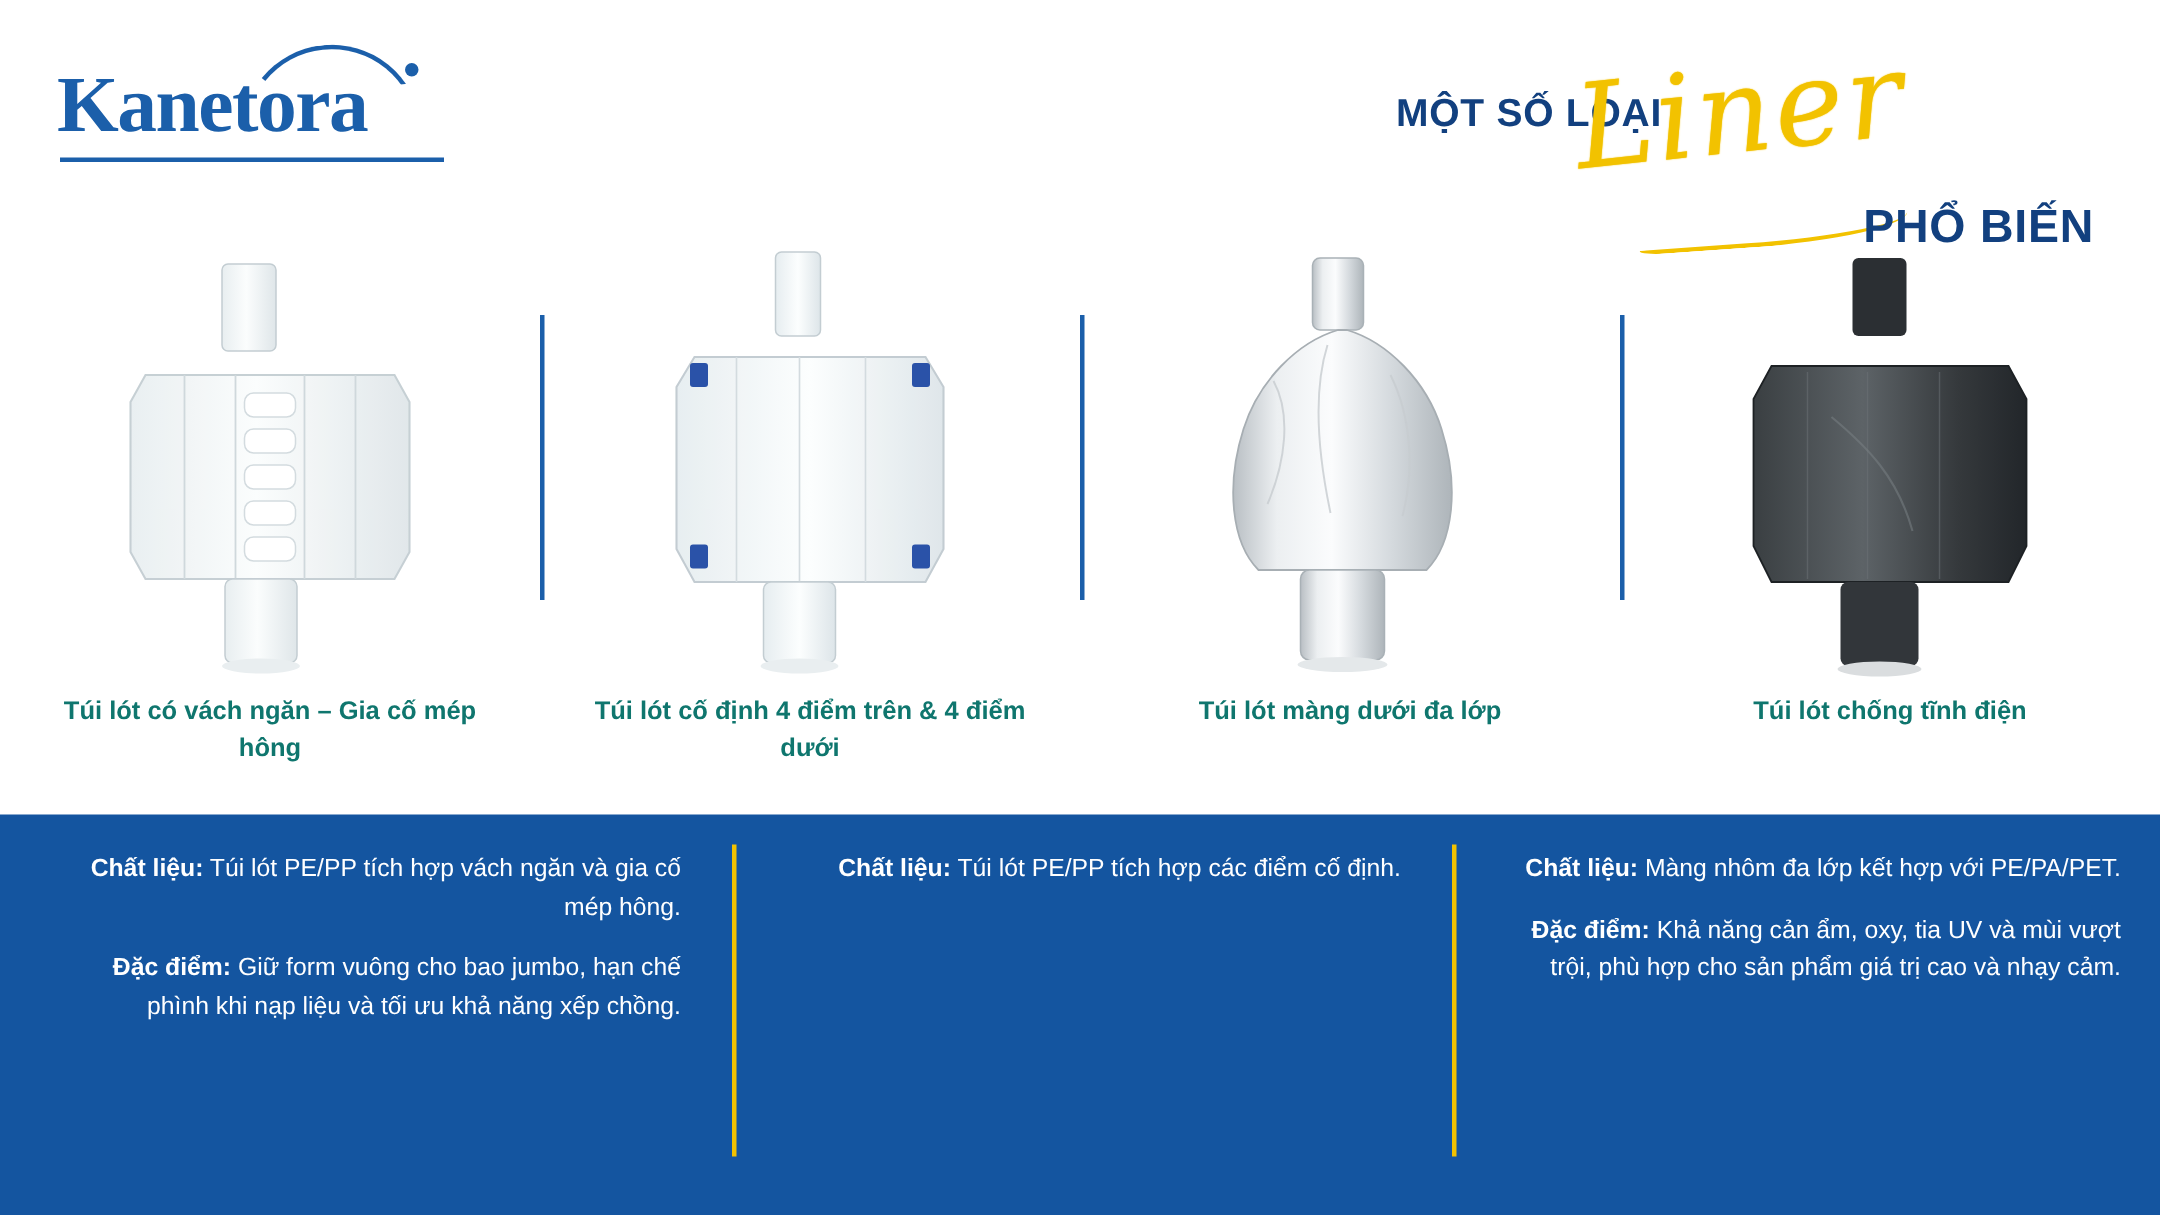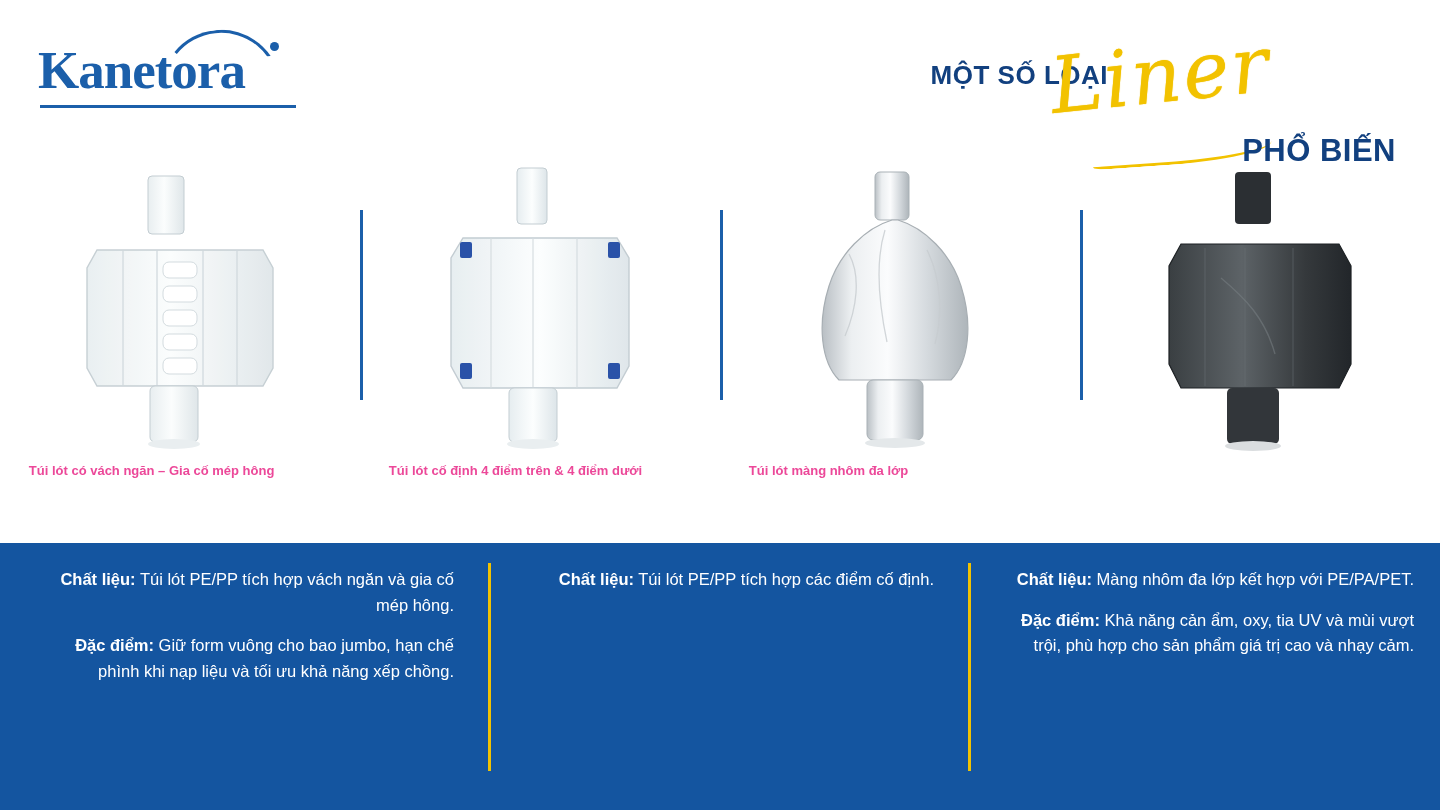--- a/index.html
+++ b/index.html
@@ -126,24 +126,24 @@
   .prod-img {
     position: absolute;
     left: 50%; top: 8px;
     transform: translateX(-50%);
     width: 270px; height: 300px;
   }
   .caption {
     position: absolute;
     left: 8%; top: 312px;
     width: 84%;
-    text-align: left;
-    font-size: 13px;
-    font-weight: bold;
-    color: #ec4899;
+    text-align: center;
+    font-size: 17px;
+    font-weight: bold;
+    color: #0f766e;
     line-height: 1.45;
   }
 
   
   .panel {
     position: absolute;
     left: 0; top: 543px;
     width: 1440px; height: 267px;
     background: #1455a0;
     display: flex;
@@ -258,41 +258,42 @@
           </linearGradient>
         </defs>
         <rect x="110" y="14" width="34" height="48" rx="5" fill="url(#g3)" stroke="#a9b1b6"></rect>
         <path d="M127 62 C100 70 74 96 64 128 C52 166 56 204 74 222 L186 222
                  C204 204 208 166 196 128 C186 96 160 70 133 62 Z" fill="url(#g3)" stroke="#a7aeb3" stroke-width="1.2"></path>
         <path d="M84 96 C96 118 92 150 80 178 M162 92 C176 120 178 156 170 186
                  M120 72 C110 104 114 146 122 184" stroke="#c7ccd0" stroke-width="1.3" fill="none" opacity="0.8"></path>
         <rect x="102" y="222" width="56" height="60" rx="6" fill="url(#g3)" stroke="#a9b1b6"></rect>
         <ellipse cx="130" cy="285" rx="30" ry="5" fill="#e4e8ea"></ellipse>
       </svg>
-      <div class="caption">Túi lót màng nhôm đa lớp</div>
+      <div class="caption">Túi lót màng dưới đa lớp</div>
     </div>
 
     <div class="product">
       <div class="divider" style="left:0"></div>
       <svg class="prod-img" viewBox="0 0 270 300">
         <defs>
           <linearGradient id="g4" x1="0" y1="0" x2="1" y2="0">
             <stop offset="0" stop-color="#3a3f42"></stop>
               <stop offset="0.4" stop-color="#5d6367"></stop>
             <stop offset="0.75" stop-color="#35393c"></stop>
               <stop offset="1" stop-color="#22262a"></stop>
           </linearGradient>
         </defs>
         <rect x="110" y="14" width="36" height="52" rx="4" fill="#2b2f33"></rect>
         <path d="M56 86 L214 86 L226 108 L226 206 L214 230 L56 230 L44 206 L44 108 Z" fill="url(#g4)" stroke="#1d2124" stroke-width="1.2"></path>
         <path d="M80 90 L80 228 M120 90 L120 228 M168 90 L168 228" stroke="#6d7478" stroke-width="1" opacity="0.5" fill="none"></path>
         <path d="M96 120 C120 140 140 160 150 196" stroke="#787f84" stroke-width="1.4" fill="none" opacity="0.55"></path>
         <rect x="102" y="230" width="52" height="56" rx="5" fill="#32363a"></rect>
         <ellipse cx="128" cy="288" rx="28" ry="5" fill="#dadddf"></ellipse>
       </svg>
+      <div class="caption">Túi lót chống tĩnh điện</div>
     </div>
   </div>
 
   <div class="panel">
 
     <div class="col">
       <p>
         <span class="lead">Chất liệu:</span><span> Túi lót PE/PP tích hợp vách ngăn và gia cố mép hông.</span>
       </p>
       <p>

